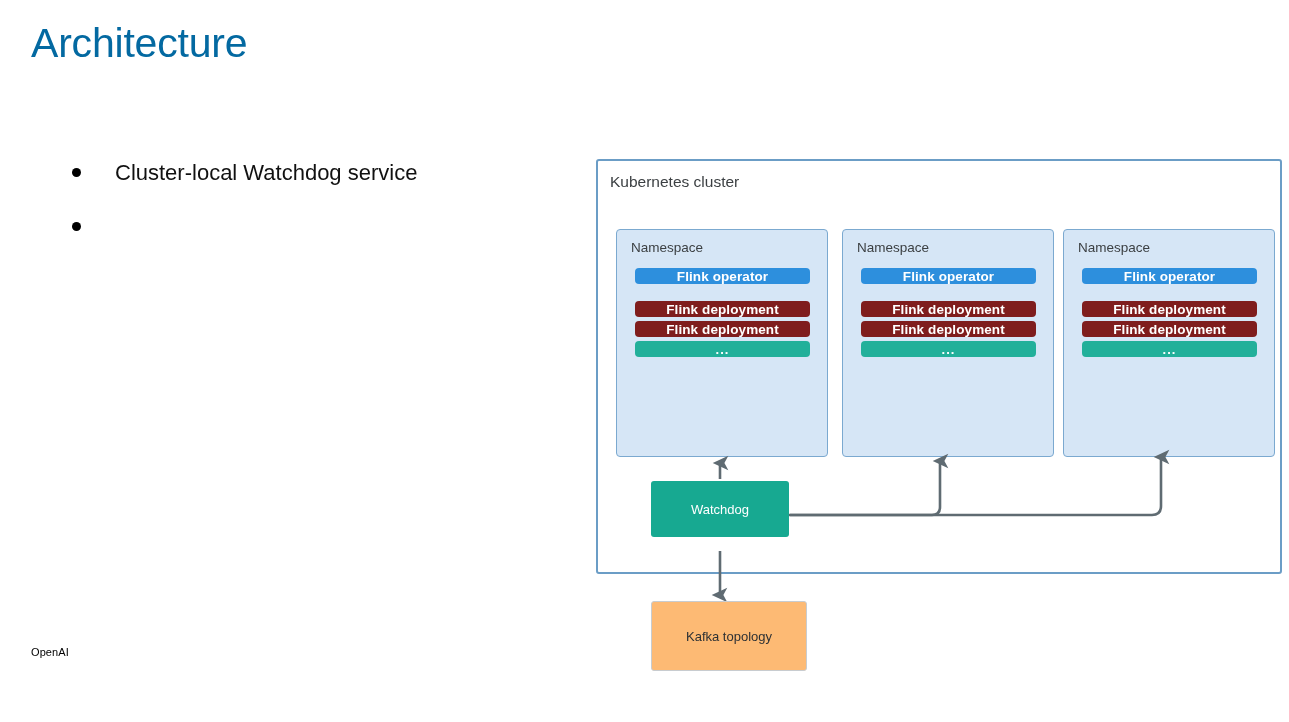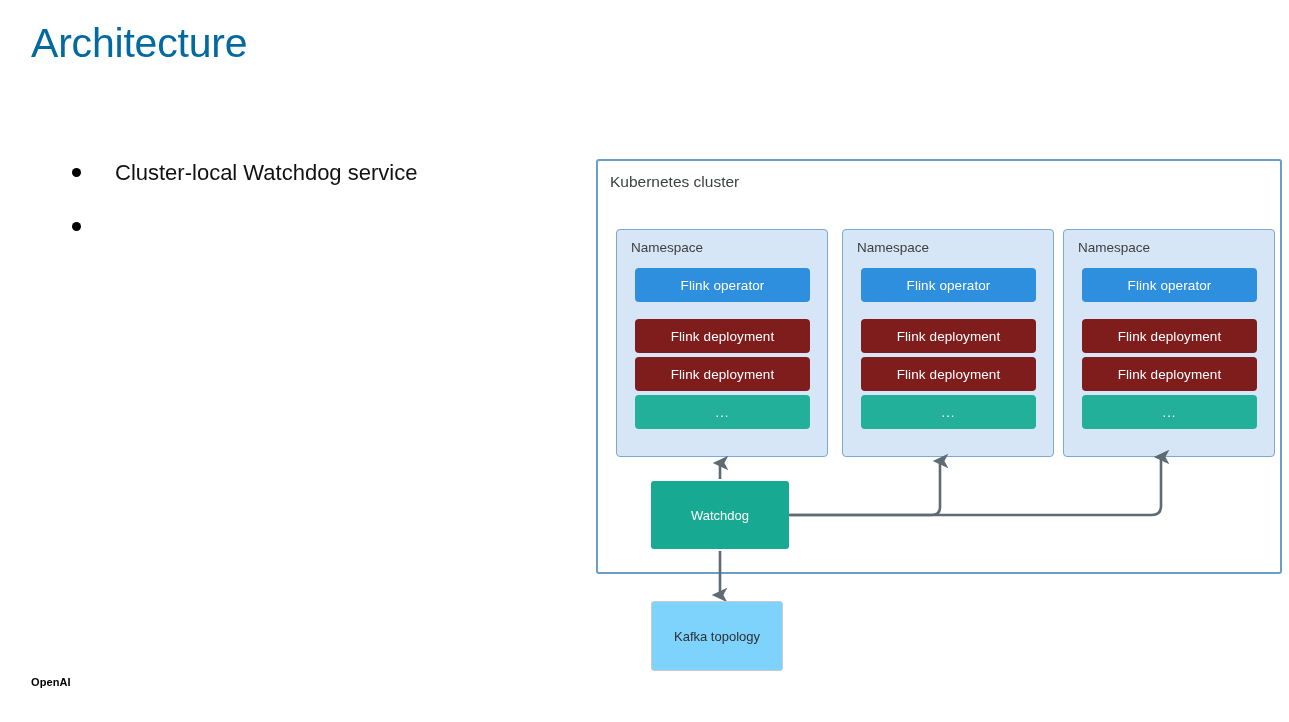--- a/index.html
+++ b/index.html
@@ -116,30 +116,31 @@
   }
 
   .ns-inner {
     position: absolute;
     left: 18px;
     top: 38px;
     width: 175px;
   }
 
   .node {
-    height: 34px;
+    height: 16px;
     border-radius: 4px;
     display: flex;
     align-items: center;
     justify-content: center;
     color: #ffffff;
     font-size: 13.5px;
     letter-spacing: 0.1px;
     box-sizing: border-box;
     white-space: nowrap;
+    font-weight: bold;
   }
   .node.operator {
     background: #2d8fdd;
     margin-bottom: 17px;
   }
   .node.deployment {
     background: #7f1d1d;
     margin-bottom: 4px;
   }
   .node.ellipsis {
@@ -147,39 +148,39 @@
     font-size: 13px;
     letter-spacing: 1px;
   }
 
   
   #watchdog-box {
     position: absolute;
     left: 55px;
     top: 322px;
     width: 138px;
-    height: 68px;
+    height: 56px;
     background: #17a991;
     border-radius: 3px;
     display: flex;
     align-items: center;
     justify-content: center;
     color: #ffffff;
     font-size: 13px;
     box-sizing: border-box;
   }
 
   
   #kafka-box {
     position: absolute;
     left: 55px;
     top: 442px;
-    width: 132px;
+    width: 156px;
     height: 70px;
-    background: #7dd3fc;
+    background: #fdba74;
     border: 1.5px solid #c8ccd0;
     border-radius: 3px;
     display: flex;
     align-items: center;
     justify-content: center;
     color: #2d3134;
     font-size: 13px;
     box-sizing: border-box;
   }
 
@@ -190,23 +191,23 @@
     top: 0;
     width: 690px;
     height: 520px;
     pointer-events: none;
   }
 
   
   #footer-logo {
     position: absolute;
     left: 31px;
-    top: 676px;
+    top: 646px;
     font-size: 11px;
-    font-weight: 700;
+    font-weight: 400;
     color: #000000;
     letter-spacing: 0.1px;
     white-space: nowrap;
   }
 </style>
 </head>
 <body>
 
 <div id="slide-title">Architecture</div>
 

